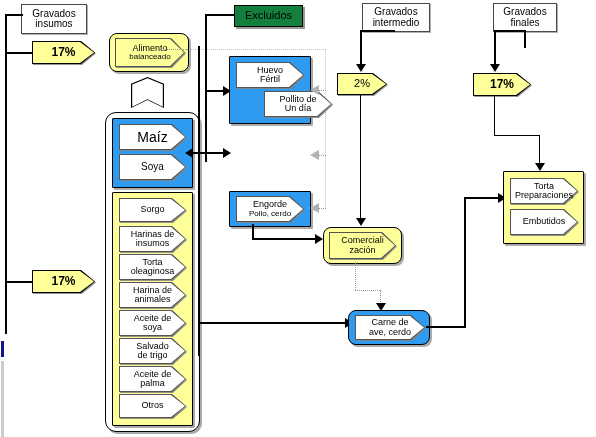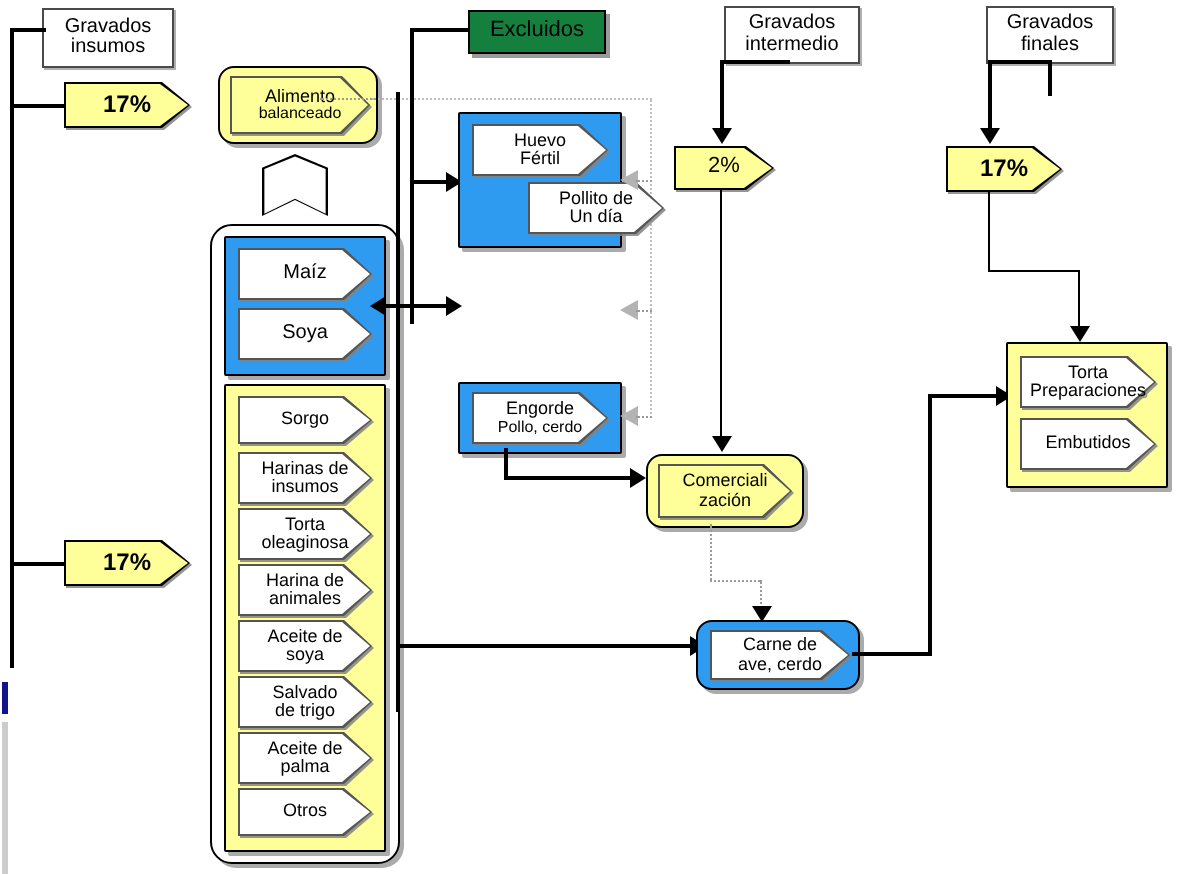--- a/index.html
+++ b/index.html
@@ -164,21 +164,21 @@
     </div>
   </div>
 
   <div class="abs group white" style="left:105px;top:112px;width:93px;height:318px;"></div>
 
   <div class="abs group blue" style="left:112px;top:118px;width:79px;height:68px;">
     <div class="abs penta-wrap item" style="left:6px;top:5px;width:67px;height:26px;">
       <div class="abs penta penta-outer" style="left:0;top:0;width:100%;height:100%;">
           <div class="penta penta-inner"></div>
         </div>
-      <div class="lbl" style="padding-right:29px;font-size:10px;">Maíz</div>
+      <div class="lbl" style="padding-right:29px;font-size:14px;">Maíz</div>
     </div>
     <div class="abs penta-wrap item" style="left:6px;top:35px;width:67px;height:26px;">
       <div class="abs penta penta-outer" style="left:0;top:0;width:100%;height:100%;">
           <div class="penta penta-inner"></div>
         </div>
       <div class="lbl" style="padding-right:12px;font-size:10px;">Soya</div>
     </div>
   </div>
 
   <div class="abs group yellow" style="left:112px;top:192px;width:79px;height:232px;">

